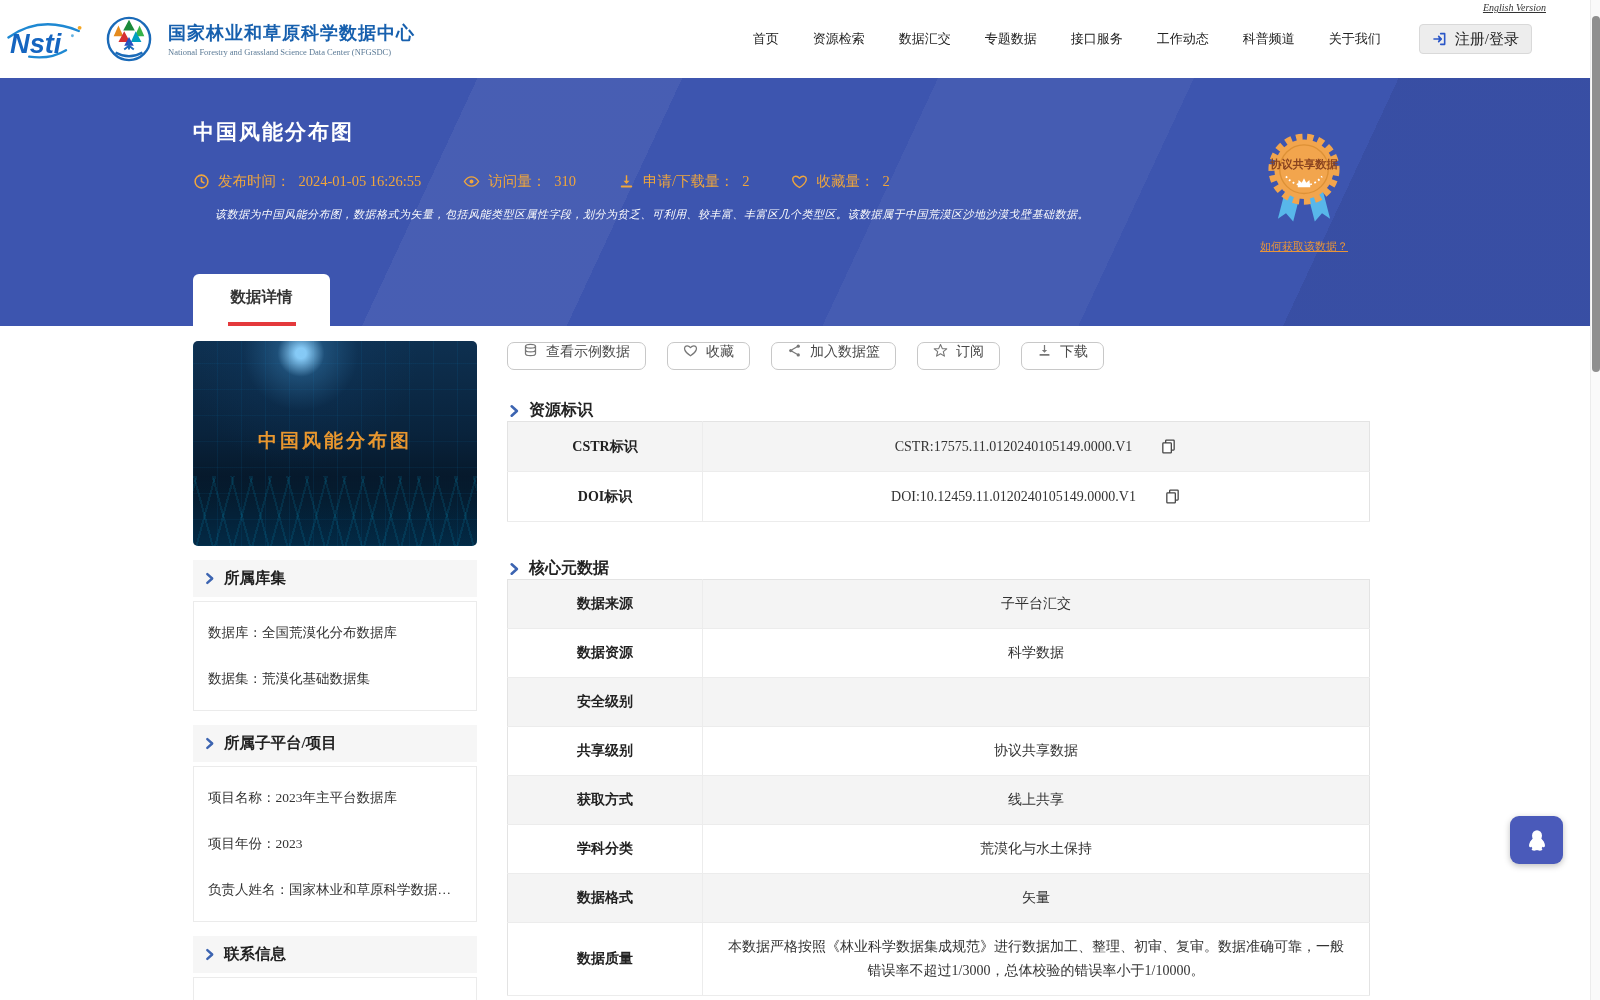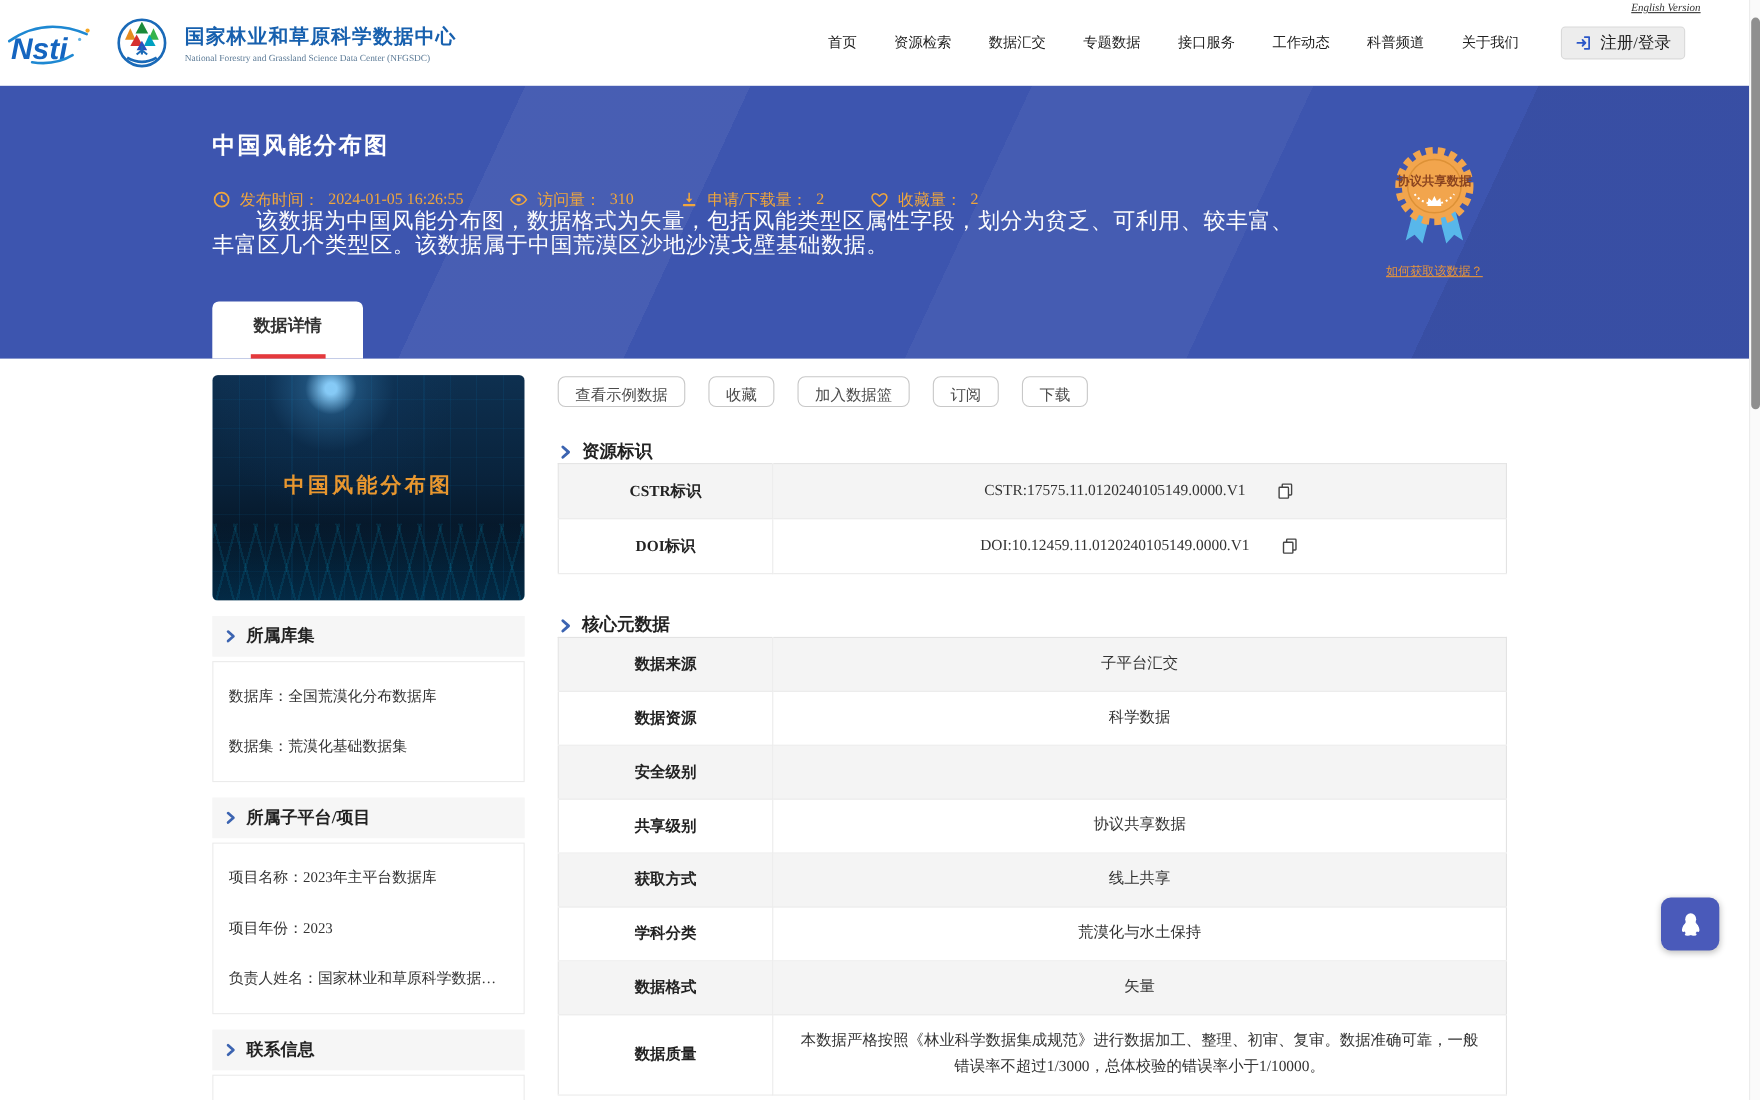--- a/index.html
+++ b/index.html
@@ -31,22 +31,22 @@
       linear-gradient(115deg, rgba(255,255,255,0) 0 28%, rgba(255,255,255,.055) 28% 40%,
         rgba(255,255,255,0) 40% 55%, rgba(255,255,255,.045) 55% 70%, rgba(255,255,255,0) 70%),
       linear-gradient(295deg, rgba(0,0,30,.08) 0 18%, rgba(255,255,255,0) 18%),
       #3d55af; }
   .hero-inner { width:1177px; margin-left:193px; height:100%; position:relative; }
   .hero-title { padding-top:40px; font-size:21px; font-weight:bold; color:#fff; letter-spacing:2px; }
   .meta-row { margin-top:26px; display:flex; gap:42px; align-items:center;
     color:#f0a63c; font-size:14.5px; }
   .meta-item { display:flex; align-items:center; gap:8px; }
   .meta-item svg { width:17px; height:17px; flex:none; }
-  .hero-desc { max-width:1000px; color:#fdfdfd; font-size:20px;
-    line-height:21.5px; text-indent:2em; letter-spacing:.5px; }
+  .hero-desc { margin-top:13px; max-width:1000px; color:#fdfdfd; font-size:11px;
+    line-height:21.5px; text-indent:2em; letter-spacing:.5px;font-style:italic; }
 
   .badge-wrap { position:absolute; top:50px; right:10px; width:112px; text-align:center; }
   .badge-link { display:inline-block; margin-top:1px; font-size:11px; color:#e8953a;
     text-decoration:underline; cursor:pointer;text-align:right; }
 
   .detail-tab { position:absolute; left:0; bottom:0; width:137px; height:52px; background:#fff;
     border-radius:6px 6px 0 0; text-align:center; line-height:46px; font-size:15.5px;
     font-weight:bold; color:#333; cursor:pointer; }
   .detail-tab::after { content:""; position:absolute; bottom:0; left:50%; transform:translateX(-50%);
     width:68px; height:4px; background:#e4393c; }
@@ -73,22 +73,22 @@
     padding-left:10px; font-size:15.5px; font-weight:bold; color:#222; }
   .side-header svg { width:13px; height:13px; flex:none; }
   .side-box { margin-top:4px; border:1px solid #ebebeb; background:#fff; padding:8px 14px; }
   .side-item { font-size:13.5px; color:#333; padding:14px 0; white-space:nowrap; overflow:hidden; }
   .contact-item { display:flex; align-items:center; gap:10px; }
   .contact-box { min-height:72px; }
 
   .right-col { flex:1; padding-top:16px; }
   .actions { display:flex; gap:21px; }
   .action-btn { height:28px; padding:0 15px; border:1px solid #c8c8c8; border-radius:7px;
-    background:#fff; display:flex; align-items:flex-end; gap:8px; font-size:14px; color:#4a4a4a;
-    cursor:pointer; font-family:inherit;flex-direction:column; }
+    background:#fff; display:flex; align-items:flex-start; gap:8px; font-size:14px; color:#4a4a4a;
+    cursor:pointer; font-family:inherit; }
   .action-btn svg { width:15px; height:15px; color:#777; }
 
   .section-head { margin-top:30px; display:flex; align-items:center; gap:8px;
     font-size:16px; font-weight:bold; color:#222; }
   .section-head svg { width:14px; height:14px; flex:none; }
 
   table.kv { width:100%; border-collapse:collapse; margin-top:0;
     border:1px solid #e3e3e3; table-layout:fixed; }
   table.kv td { border-bottom:1px solid #ececec; vertical-align:middle; }
   td.k { width:195px; text-align:center; font-weight:bold; font-size:14px; color:#222;

